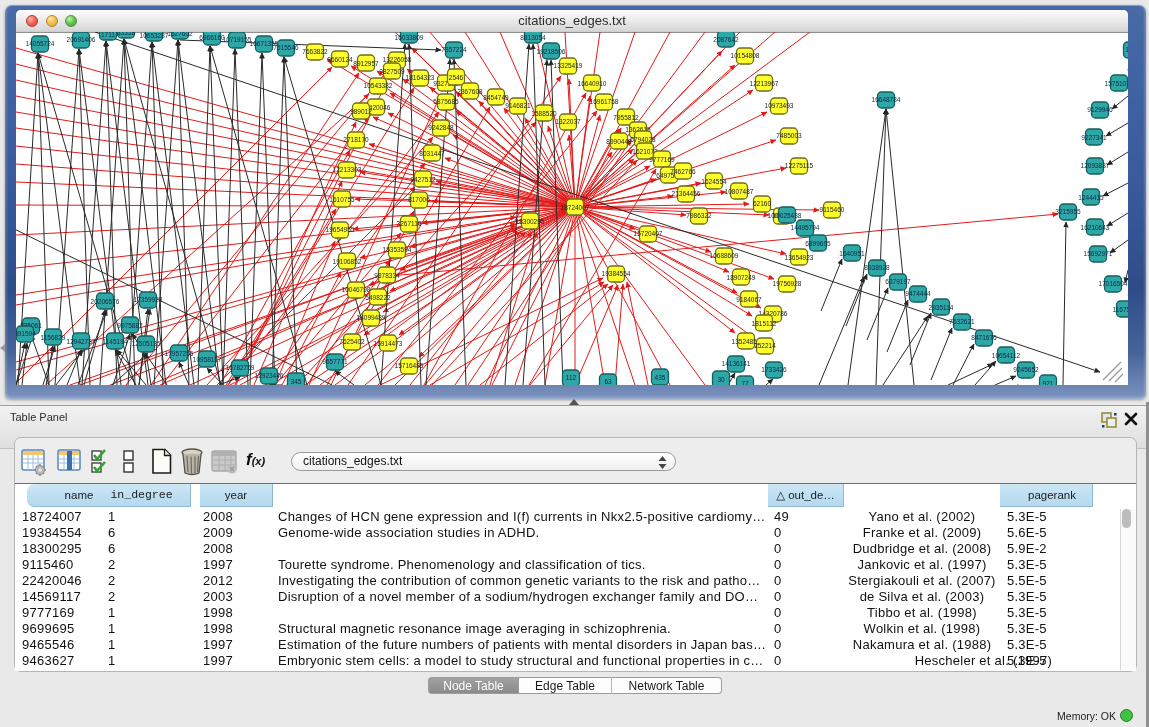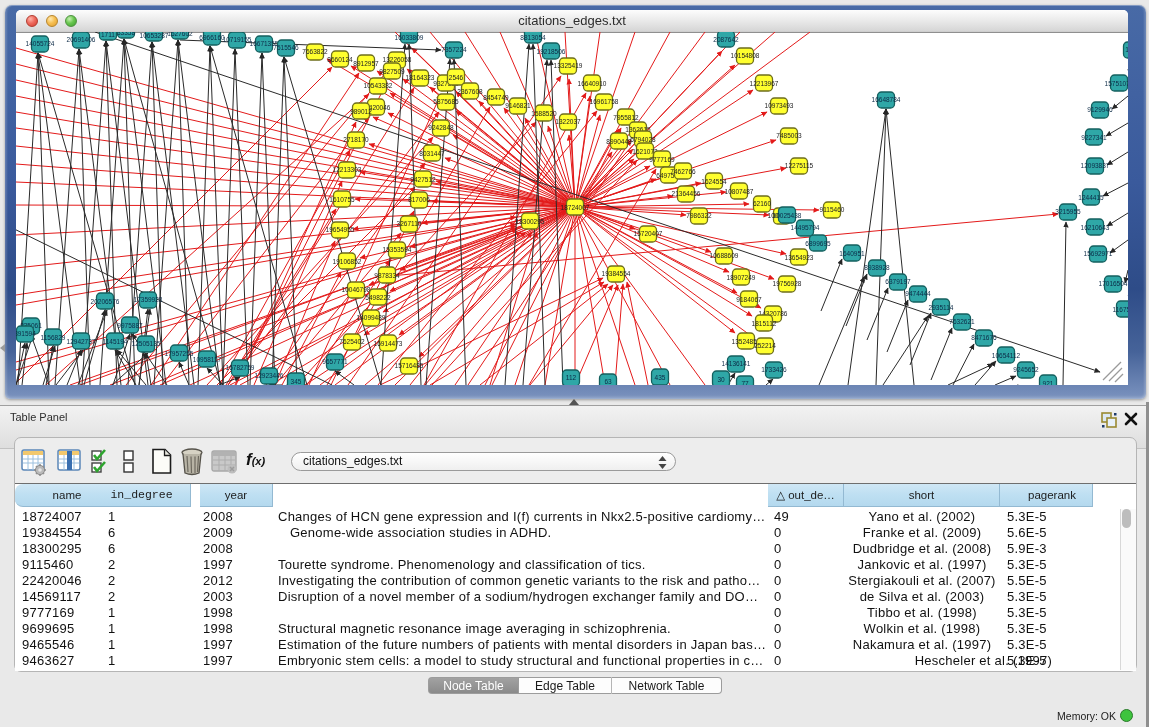--- a/index.html
+++ b/index.html
@@ -651,53 +651,52 @@
 </svg>
 <div class="abs" style="left:246px;top:450px;font-size:17px;font-style:italic;color:#111"><b>f</b><span style="font-size:11px"><b>(x)</b></span></div>
 
 <div id="combo" class="abs">citations_edges.txt<svg style="position:absolute;right:8px;top:3px" width="9" height="13">
       <path d="M4.5,0 L8.5,5 L0.5,5 z" fill="#444"></path>
       <path d="M4.5,13 L8.5,8 L0.5,8 z" fill="#444"></path>
     </svg></div>
 
 <div id="tablewrap" class="abs">
   <div style="position:absolute;left:0;top:0;width:1121px;height:22px;background:#fff"></div>
-  <div class="hcell" style="left:0px;width:86px;text-indent:18px;border-radius:8px;">name</div>
+  <div class="hcell" style="left:12px;width:86px;text-indent:18px;border-radius:8px;">name</div>
     <div class="hcell" style="left:78px;width:97px;font-family:Liberation Mono, monospace;">in_degree</div>
     <div class="hcell" style="left:185px;width:72px;">year</div>
     <div class="hcell" style="left:753px;width:75px;">△ out_de…</div>
-    <div class="hcell" style="left:829px;width:155px;">short</div>
     <div class="hcell" style="left:985px;width:92px;text-indent:12px;">pagerank</div>
 </div>
 <div class="abs" style="left:0;top:0">
     <div class="row" style="top:509px">
       <span style="position:absolute;left:22px;width:79px;overflow:hidden;text-overflow:ellipsis">18724007</span>
       <span style="position:absolute;left:108px;width:91px;overflow:hidden;text-overflow:ellipsis">1</span>
       <span style="position:absolute;left:203px;width:69px;overflow:hidden;text-overflow:ellipsis">2008</span>
       <span style="position:absolute;left:278px;width:489px;overflow:hidden;text-overflow:ellipsis">Changes of HCN gene expression and I(f) currents in Nkx2.5-positive cardiomyocytes</span>
       <span style="position:absolute;left:774px;width:69px;overflow:hidden;text-overflow:ellipsis">49</span>
       <span style="position:absolute;left:844px;width:156px;text-align:center;overflow:hidden">Yano et al. (2002)</span>
       <span style="position:absolute;left:1007px;width:85px;overflow:hidden;text-overflow:ellipsis">5.3E-5</span>
     </div>
     <div class="row" style="top:525px">
       <span style="position:absolute;left:22px;width:79px;overflow:hidden;text-overflow:ellipsis">19384554</span>
       <span style="position:absolute;left:108px;width:91px;overflow:hidden;text-overflow:ellipsis">6</span>
       <span style="position:absolute;left:203px;width:69px;overflow:hidden;text-overflow:ellipsis">2009</span>
-      <span style="position:absolute;left:290px;width:489px;overflow:hidden;text-overflow:ellipsis">Genome-wide association studies in ADHD.</span>
+      <span style="position:absolute;left:278px;width:489px;overflow:hidden;text-overflow:ellipsis">Genome-wide association studies in ADHD.</span>
       <span style="position:absolute;left:774px;width:69px;overflow:hidden;text-overflow:ellipsis">0</span>
       <span style="position:absolute;left:844px;width:156px;text-align:center;overflow:hidden">Franke et al. (2009)</span>
       <span style="position:absolute;left:1007px;width:85px;overflow:hidden;text-overflow:ellipsis">5.6E-5</span>
     </div>
     <div class="row" style="top:541px">
       <span style="position:absolute;left:22px;width:79px;overflow:hidden;text-overflow:ellipsis">18300295</span>
       <span style="position:absolute;left:108px;width:91px;overflow:hidden;text-overflow:ellipsis">6</span>
       <span style="position:absolute;left:203px;width:69px;overflow:hidden;text-overflow:ellipsis">2008</span>
       <span style="position:absolute;left:774px;width:69px;overflow:hidden;text-overflow:ellipsis">0</span>
       <span style="position:absolute;left:844px;width:156px;text-align:center;overflow:hidden">Dudbridge et al. (2008)</span>
-      <span style="position:absolute;left:1007px;width:85px;overflow:hidden;text-overflow:ellipsis">5.9E-3</span>
+      <span style="position:absolute;left:1007px;width:85px;overflow:hidden;text-overflow:ellipsis">5.9E-2</span>
     </div>
     <div class="row" style="top:557px">
       <span style="position:absolute;left:22px;width:79px;overflow:hidden;text-overflow:ellipsis">9115460</span>
       <span style="position:absolute;left:108px;width:91px;overflow:hidden;text-overflow:ellipsis">2</span>
       <span style="position:absolute;left:203px;width:69px;overflow:hidden;text-overflow:ellipsis">1997</span>
       <span style="position:absolute;left:278px;width:489px;overflow:hidden;text-overflow:ellipsis">Tourette syndrome. Phenomenology and classification of tics.</span>
       <span style="position:absolute;left:774px;width:69px;overflow:hidden;text-overflow:ellipsis">0</span>
       <span style="position:absolute;left:844px;width:156px;text-align:center;overflow:hidden">Jankovic et al. (1997)</span>
       <span style="position:absolute;left:1007px;width:85px;overflow:hidden;text-overflow:ellipsis">5.3E-5</span>
     </div>
@@ -735,21 +734,21 @@
       <span style="position:absolute;left:774px;width:69px;overflow:hidden;text-overflow:ellipsis">0</span>
       <span style="position:absolute;left:844px;width:156px;text-align:center;overflow:hidden">Wolkin et al. (1998)</span>
       <span style="position:absolute;left:1007px;width:85px;overflow:hidden;text-overflow:ellipsis">5.3E-5</span>
     </div>
     <div class="row" style="top:637px">
       <span style="position:absolute;left:22px;width:79px;overflow:hidden;text-overflow:ellipsis">9465546</span>
       <span style="position:absolute;left:108px;width:91px;overflow:hidden;text-overflow:ellipsis">1</span>
       <span style="position:absolute;left:203px;width:69px;overflow:hidden;text-overflow:ellipsis">1997</span>
       <span style="position:absolute;left:278px;width:489px;overflow:hidden;text-overflow:ellipsis">Estimation of the future numbers of patients with mental disorders in Japan based on national statistics</span>
       <span style="position:absolute;left:774px;width:69px;overflow:hidden;text-overflow:ellipsis">0</span>
-      <span style="position:absolute;left:844px;width:156px;text-align:center;overflow:hidden">Nakamura et al. (1997)</span>
+      <span style="position:absolute;left:844px;width:156px;text-align:center;overflow:hidden">Nakamura et al. (1988)</span>
       <span style="position:absolute;left:1007px;width:85px;overflow:hidden;text-overflow:ellipsis">5.3E-5</span>
     </div>
     <div class="row" style="top:653px">
       <span style="position:absolute;left:22px;width:79px;overflow:hidden;text-overflow:ellipsis">9463627</span>
       <span style="position:absolute;left:108px;width:91px;overflow:hidden;text-overflow:ellipsis">1</span>
       <span style="position:absolute;left:203px;width:69px;overflow:hidden;text-overflow:ellipsis">1997</span>
       <span style="position:absolute;left:278px;width:489px;overflow:hidden;text-overflow:ellipsis">Embryonic stem cells: a model to study structural and functional properties in cardiomyocytes and other cells</span>
       <span style="position:absolute;left:774px;width:69px;overflow:hidden;text-overflow:ellipsis">0</span>
       <span style="position:absolute;left:896px;width:156px;text-align:right;overflow:hidden">Hescheler et al. (1997)</span>
       <span style="position:absolute;left:1007px;width:85px;overflow:hidden;text-overflow:ellipsis">5.3E-5</span>

